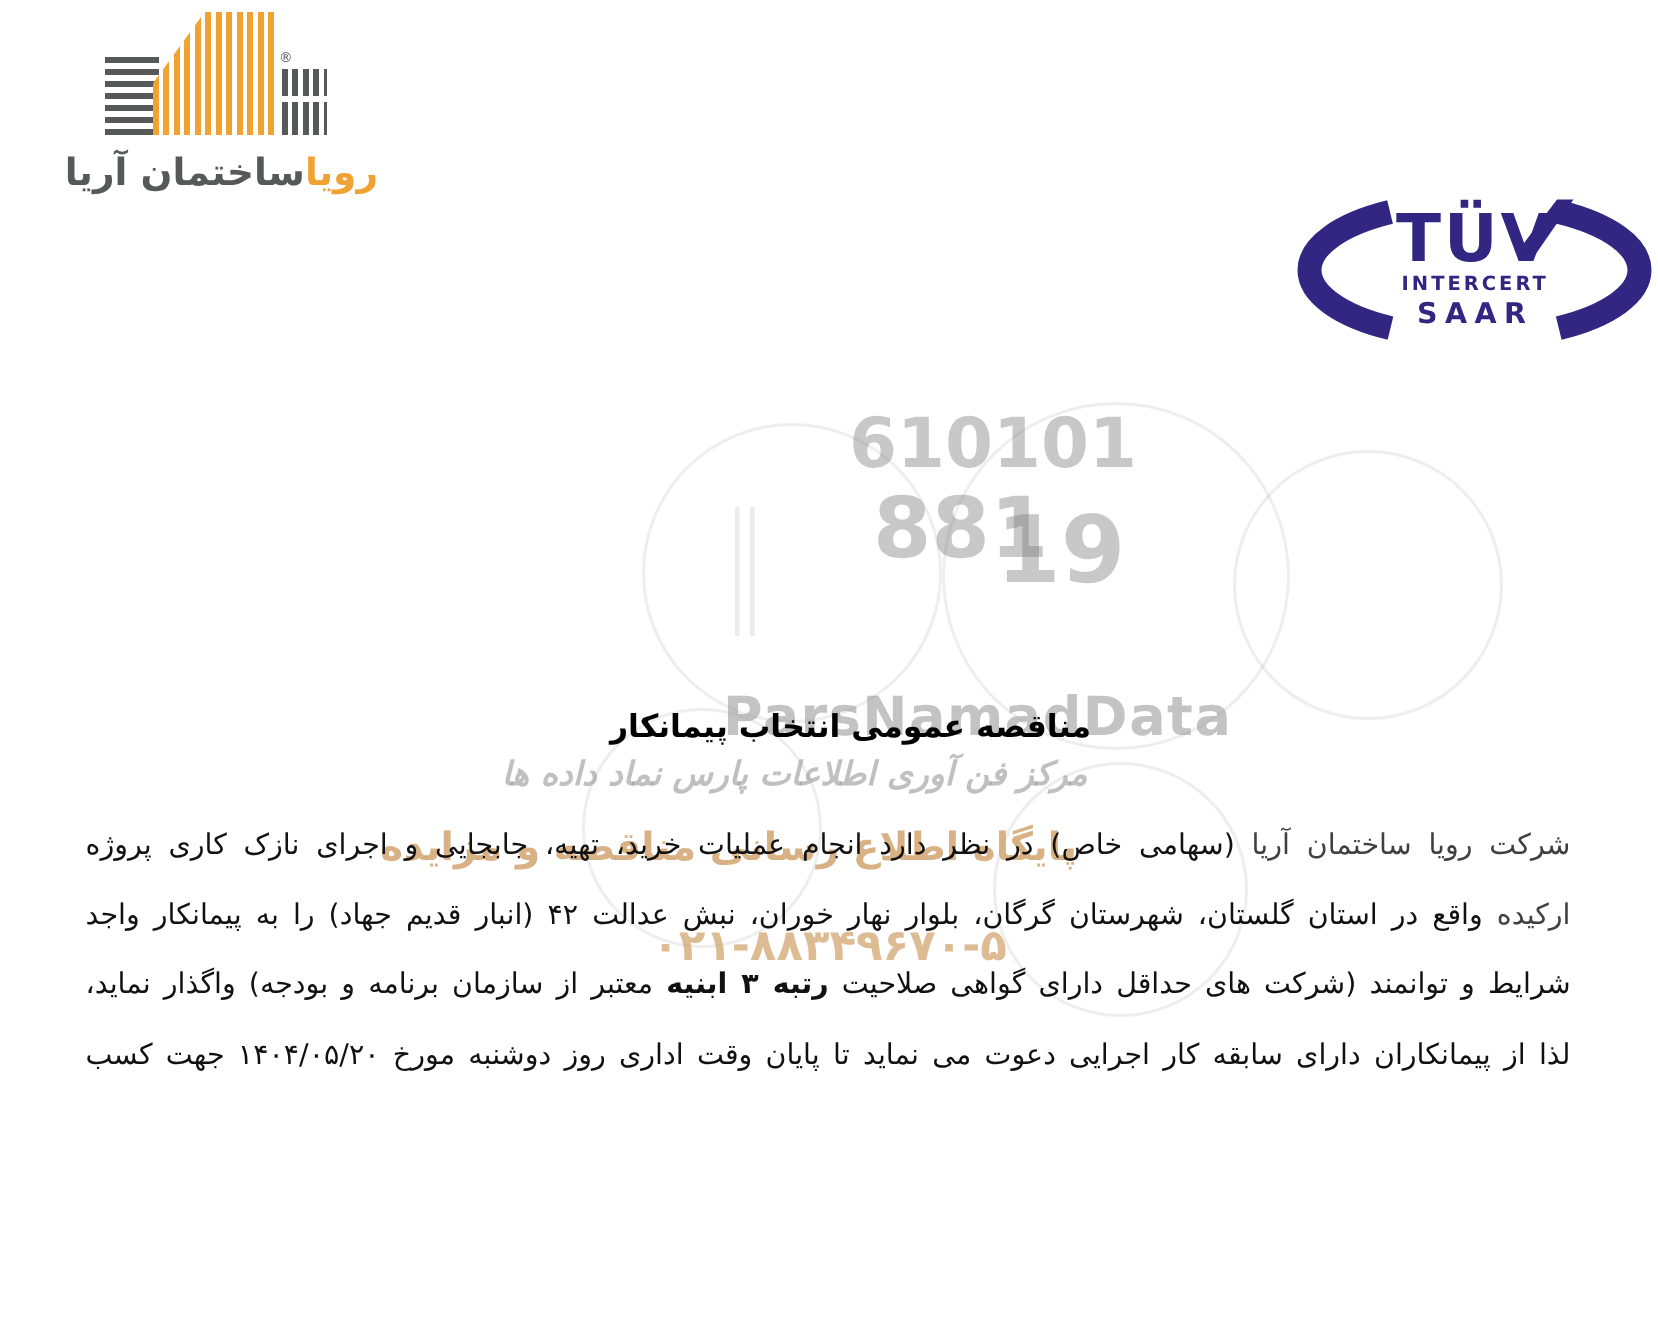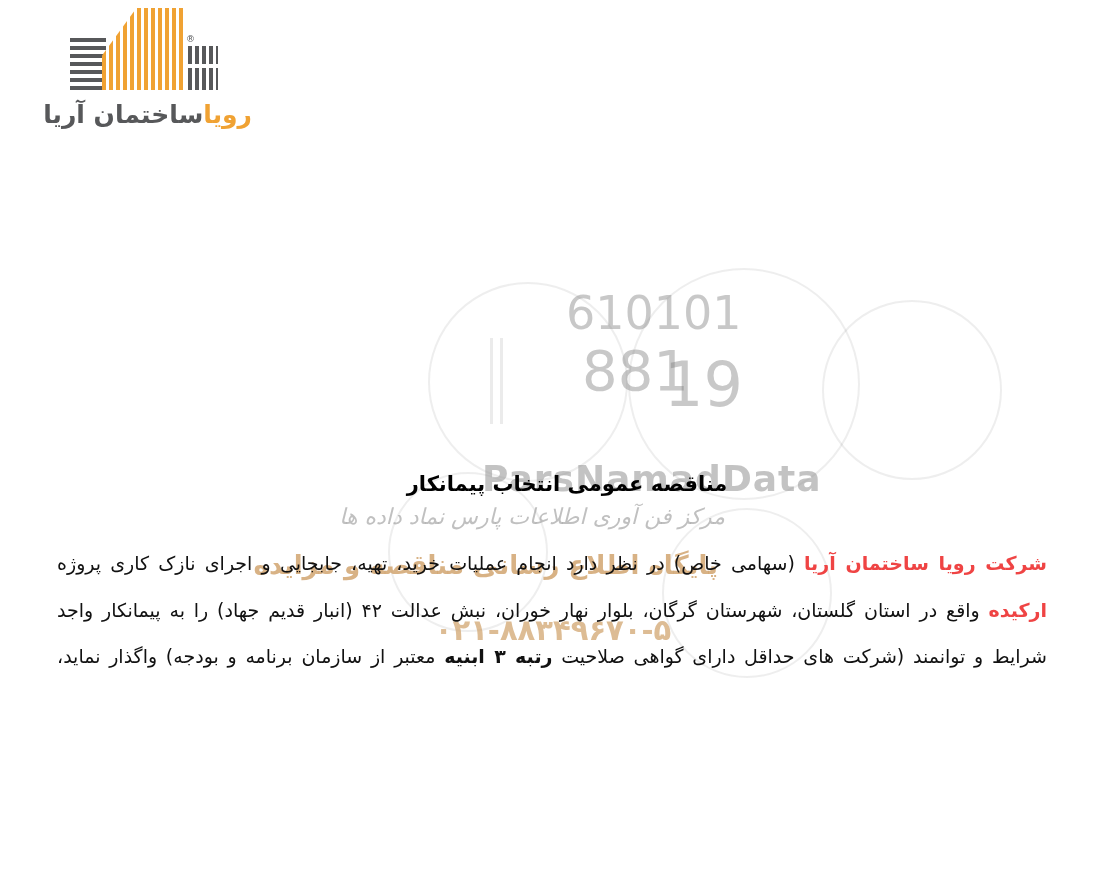--- a/index.html
+++ b/index.html
@@ -39,28 +39,28 @@
   .tuv-cert { margin-top:2px; font-size:10.5px; line-height:12px; font-weight:bold; }
   .tuv-cert .indent { padding-left:88px; }
   
   .page-title { position:absolute; left:0; top:190px; width:100%; text-align:center;
     direction:rtl; font-size:21px; font-weight:bold; color:#000;padding-left:29px; }
   
   .body-paragraph { position:absolute; left:57px; top:234px; width:990px; direction:rtl;
     font-size:19px; color:#111; }
   .para-line { height:46.5px; line-height:46.5px; text-align:justify; text-align-last:justify; white-space:normal; }
   .para-line.last { text-align-last:right; }
-  .rb { color:#ef4444; font-weight:bold; }
+  .rb { color:#404040; font-weight:normal; }
   .b { font-weight:bold; }
   
   .wm { position:absolute; z-index:0; pointer-events:none; }
   .wm-circle { border:2px solid rgba(90,90,90,0.10); border-radius:50%; }
-  .wm-num { font-weight:normal; color:rgba(125,125,125,0.42);margin-top:18px; }
+  .wm-num { font-weight:bold; color:rgba(125,125,125,0.42); }
   .wm-brand { font-size:36px; font-weight:bold; letter-spacing:1px; color:rgba(145,145,145,0.55); }
-  .wm-fa-gray { direction:rtl; font-style:italic; font-size:22px; color:rgba(150,150,150,0.60); white-space:nowrap; }
+  .wm-fa-gray { direction:rtl; font-style:italic; font-size:22px; color:rgba(150,150,150,0.60); white-space:nowrap;font-weight:bold; }
   .wm-fa-tan { direction:rtl; font-weight:bold; font-size:26px; color:rgba(206,159,102,0.80); white-space:nowrap; }
   .wm-phone { direction:ltr; font-weight:bold; font-size:29px; letter-spacing:3px; color:rgba(206,159,102,0.70); white-space:nowrap; }
   .wm-line { width:3px; background:rgba(120,120,120,0.15); }
   .fg { position:relative; z-index:1; }
 </style>
 </head>
 <body>
 
 <div class="wm wm-circle" style="left:428px; top:282px; width:200px; height:200px;"></div>
 <div class="wm wm-circle" style="left:628px; top:268px; width:232px; height:232px;"></div>
@@ -81,21 +81,32 @@
   <div class="logo-art">
     <div class="gray-stripes-left"></div>
     <div class="orange-bars"></div>
     <div class="gray-bars-right"></div>
     <div class="reg-mark">®</div>
   </div>
   <div class="brand-text"><span class="brand-first">رویا</span><span class="brand-rest">ساختمان آریا</span></div>
 </div>
 
 <div class="tuv-logo fg">
+  <div class="tuv-ellipse">
+    <svg width="243" height="100" viewBox="0 0 243 100">
+      <ellipse cx="121" cy="48" rx="110" ry="45" fill="none" stroke="#312783" stroke-width="16" pathLength="360" stroke-dasharray="100 260" stroke-dashoffset="-130"></ellipse>
+      <ellipse cx="121" cy="48" rx="110" ry="45" fill="none" stroke="#312783" stroke-width="16" pathLength="360" stroke-dasharray="100 260" stroke-dashoffset="50"></ellipse>
+      <polygon points="151,34 176,1 187,1 160,40" fill="#312783"></polygon>
+    </svg>
+    <div class="tuv-word">TÜV</div>
+    <div class="tuv-inter">INTERCERT</div>
+    <div class="tuv-saar">SAAR</div>
+  </div>
 </div>
 
 <div class="page-title fg">مناقصه عمومی انتخاب پیمانکار</div>
 
 <div class="body-paragraph fg">
     <div class="para-line"><span class="rb">شرکت رویا ساختمان آریا</span><span> (سهامی خاص) در نظر دارد انجام عملیات خرید، تهیه، جابجایی و اجرای نازک کاری پروژه</span></div>
     <div class="para-line"><span class="rb">ارکیده</span><span> واقع در استان گلستان، شهرستان گرگان، بلوار نهار خوران، نبش عدالت ۴۲ (انبار قدیم جهاد) را به پیمانکار واجد</span></div>
     <div class="para-line"><span>شرایط و توانمند (شرکت های حداقل دارای گواهی صلاحیت </span><span class="b">رتبه ۳ ابنیه</span><span> معتبر از سازمان برنامه و بودجه) واگذار نماید،</span></div>
+    <div class="para-line"><span>لذا از پیمانکاران دارای سابقه کار اجرایی دعوت می نماید تا پایان وقت اداری روز دوشنبه مورخ ۱۴۰۴/۰۵/۲۰ جهت کسب</span></div>
   </div>
 
 </body></html>

